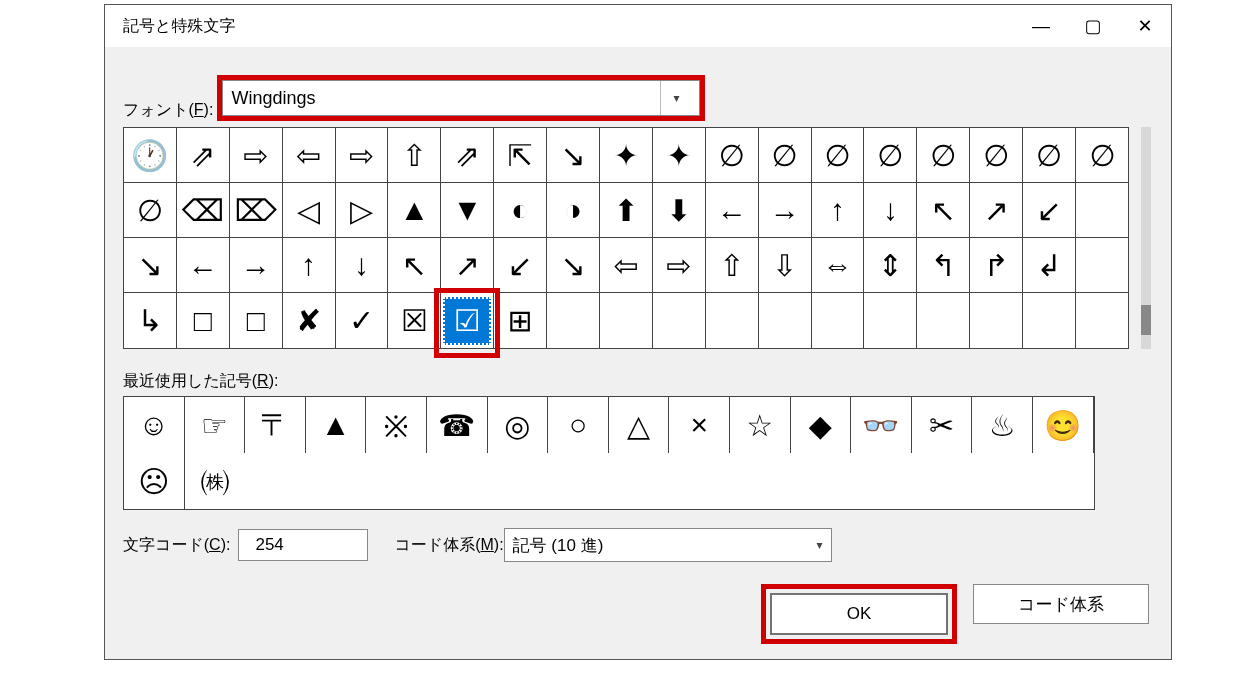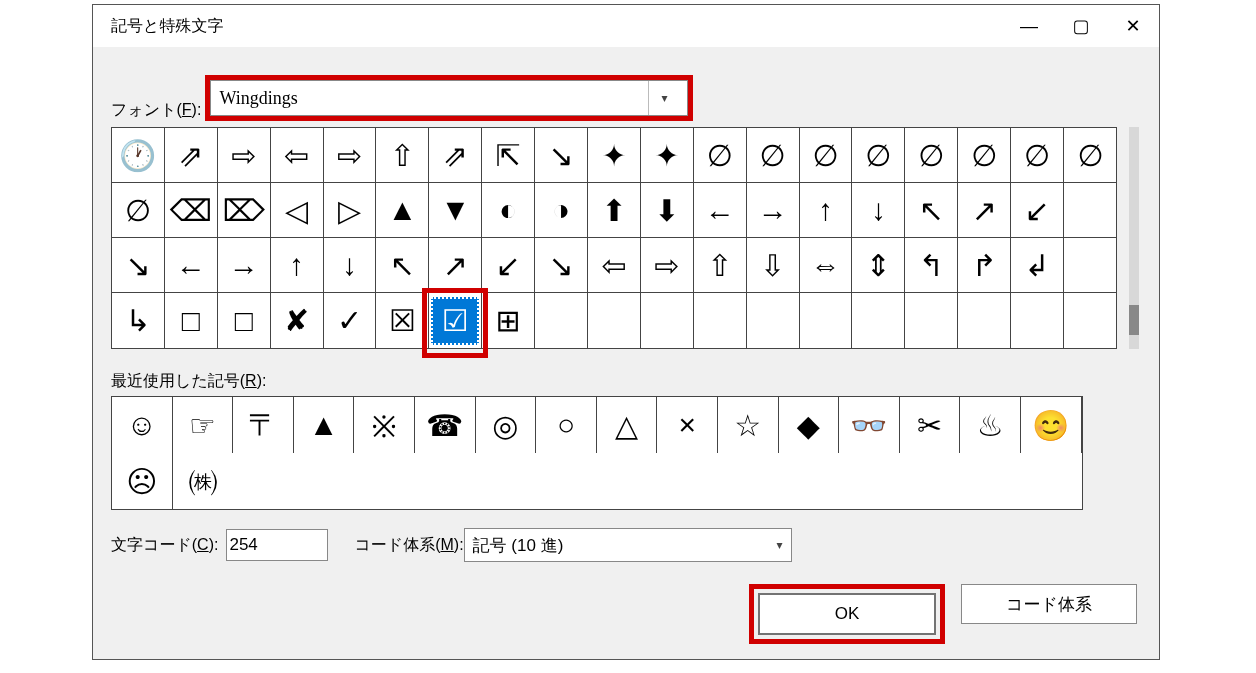--- a/index.html
+++ b/index.html
@@ -8,21 +8,21 @@
     background: #fff;
     font-family: "Yu Gothic UI", "Meiryo", sans-serif;
     font-size: 15px;
     color: #000;
     width: 1256px;
     height: 673px;
     position: relative;
   }
   .dialog {
     position: absolute;
-    left: 92px;
+    left: 104px;
     top: 4px;
     width: 1068px;
     height: 656px;
     background: #f0f0f0;
     border: 1px solid #555;
     box-sizing: border-box;
   }
   .titlebar {
     height: 42px;
     background: #fff;
@@ -63,21 +63,20 @@
   .font-select {
     width: 478px;
     height: 36px;
     background: #fff;
     border: 1px solid #888;
     display: flex;
     align-items: center;
     padding: 0 8px;
     font-size: 18px;
     box-sizing: border-box;
-    font-family: Liberation Serif, serif;
   }
   .font-select .chev {
     margin-left: auto;
     width: 30px;
     text-align: center;
     border-left: 1px solid #bbb;
     height: 100%;
     display: flex;
     align-items: center;
     justify-content: center;
@@ -168,21 +167,21 @@
     font-size: 17px;
   }
   .info-left { width: 280px; }
   .info-left div { margin-bottom: 6px; }
   .code-input {
     width: 96px;
     height: 30px;
     border: 1px solid #888;
     background: #fff;
     margin-left: 8px;
-    padding: 0 2px;
+    padding: 0 16px;
     display: inline-flex;
     align-items: center;
   }
   .sys-select {
     width: 310px;
     height: 32px;
     border: 1px solid #888;
     background: #fff;
     display: flex;
     align-items: center;

